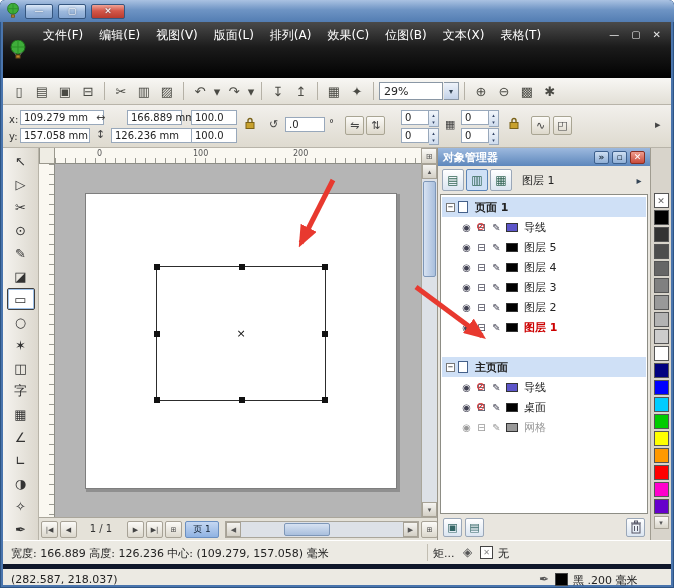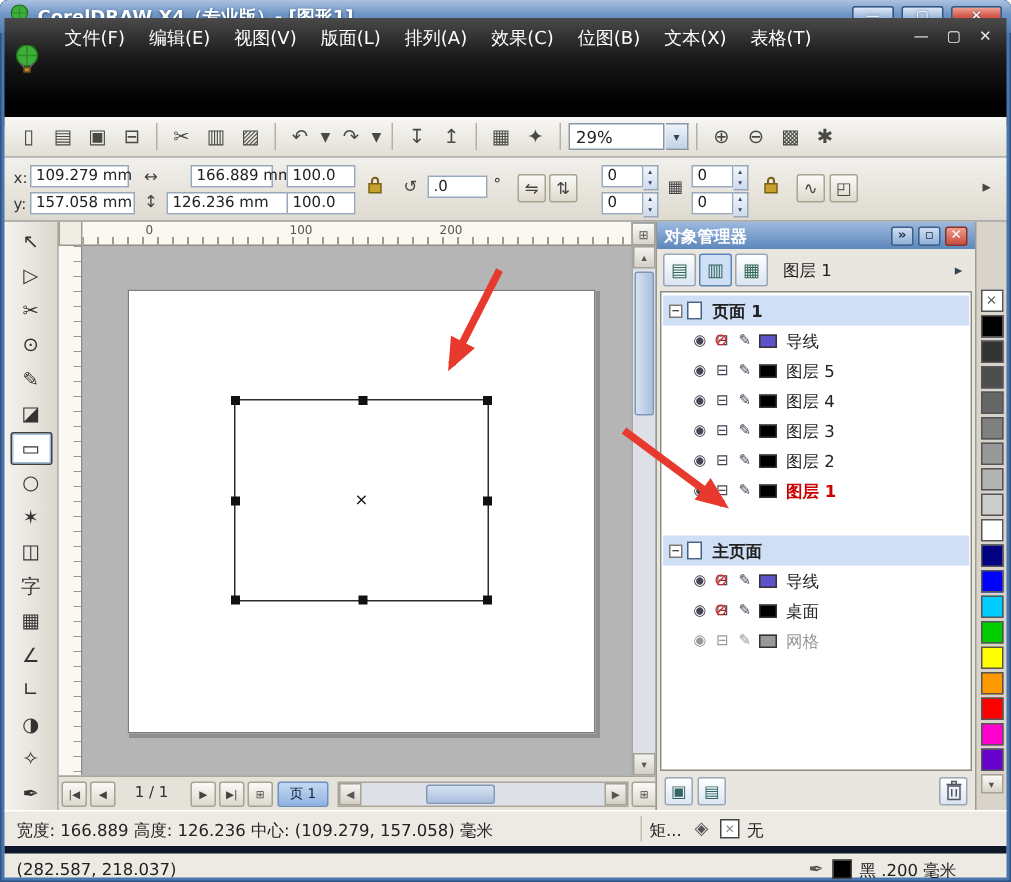--- a/index.html
+++ b/index.html
@@ -9,21 +9,21 @@
 
   
   #titlebar{position:absolute;left:0;top:0;width:674px;height:22px;display:flex;align-items:center;gap:5px;padding:0 6px;
     background:linear-gradient(#aac2e2,#6e94c4 45%,#537db2);border-radius:5px 5px 0 0}
   #title-text{color:#fff;font-weight:bold;font-size:12px;text-shadow:0 1px 2px #23456e;flex:1;white-space:nowrap;overflow:hidden}
   .cap-btn{width:28px;height:15px;border:1px solid #35567f;border-radius:2px;color:#fff;font-size:9px;line-height:13px;text-align:center;
     background:linear-gradient(#dde9f8,#9db9dd 50%,#86a7d2);text-shadow:0 0 2px #456}
   .cap-btn.close{width:34px;background:linear-gradient(#f0a396,#d4584a 45%,#b83b2e)}
 
   
-  #menubar{position:absolute;left:3px;top:12px;width:668px;height:72px;background:linear-gradient(#4a4a4a,#1b1b1b 35%,#000 80%)}
+  #menubar{position:absolute;left:3px;top:22px;width:668px;height:72px;background:linear-gradient(#4a4a4a,#1b1b1b 35%,#000 80%)}
   .menurow{position:absolute;left:32px;height:27px;display:flex;align-items:center;color:#fff}
   #menurow1{top:0}#menurow2{top:27}
   .menu-item{padding:0 8px;font-size:12px;white-space:nowrap}
   #app-balloon{position:absolute;left:6px;top:18px}
   #docwin-controls{position:absolute;right:10px;top:7px;display:flex;gap:12px;color:#e8e8e8;font-size:10px}
 
   
   #stdbar{position:absolute;left:3px;top:78px;width:668px;height:27px;display:flex;align-items:center;gap:1px;padding:0 5px;
     background:linear-gradient(#f8f7f4,#e2dfd6);border-bottom:1px solid #b8b4a9}
   .tbtn{min-width:22px;height:21px;display:flex;align-items:center;justify-content:center;font-size:13px;color:#4a4a44;border-radius:2px}
@@ -132,21 +132,20 @@
 <body>
 
 <div id="window">
 
   <div id="titlebar">
     <svg width="14" height="16" viewBox="0 0 18 20">
         <ellipse cx="9" cy="7" rx="7" ry="7" fill="#3fae3a" stroke="#1c6e1a"></ellipse>
         <path d="M9 0 V14 M2.5 7 h13" stroke="#2a8f27" fill="none"></path>
         <rect x="7" y="15" width="4" height="3" fill="#b8862d" stroke="#6e4f16"></rect>
       </svg>
-    <span id="title-text">CorelDRAW X4（专业版）- [图形1]</span>
     <span class="cap-btn">—</span>
     <span class="cap-btn">▢</span>
     <span class="cap-btn close">✕</span>
   </div>
 
   <div id="menubar">
     <span id="app-balloon">
       <svg width="18" height="20" viewBox="0 0 18 20">
           <ellipse cx="9" cy="7" rx="7" ry="7" fill="#3fae3a" stroke="#1c6e1a"></ellipse>
           <path d="M9 0 V14 M2.5 7 h13" stroke="#2a8f27" fill="none"></path>
@@ -197,21 +196,21 @@
     <span class="combo-arrow">▾</span>
     <span class="tsep"></span>
     <span class="tbtn">⊕</span>
     <span class="tbtn">⊖</span>
     <span class="tbtn">▩</span>
     <span class="tbtn">✱</span>
   </div>
 
   <div id="propbar">
     <span class="plab" style="left:6px;top:9px">x:</span>
-    <div class="pfield" style="left:17px;top:5px;width:66px">109.279 mm</div>
+    <div class="pfield" style="left:17px;top:5px;width:84px">109.279 mm</div>
     <span class="plab" style="left:6px;top:26px">y:</span>
     <div class="pfield" style="left:17px;top:23px;width:70px">157.058 mm</div>
     <span class="picon" style="left:93px;top:6px">↔</span>
     <span class="picon" style="left:93px;top:23px">↕</span>
     <div class="pfield" style="left:124px;top:5px;width:55px">166.889 mm</div>
     <div class="pfield" style="left:108px;top:23px;width:82px">126.236 mm</div>
     <div class="pfield" style="left:188px;top:5px;width:46px">100.0</div>
     <div class="pfield" style="left:188px;top:23px;width:46px">100.0</div>
     <span class="picon" style="left:242px;top:12px">
       <svg width="10" height="13" viewBox="0 0 10 13">

